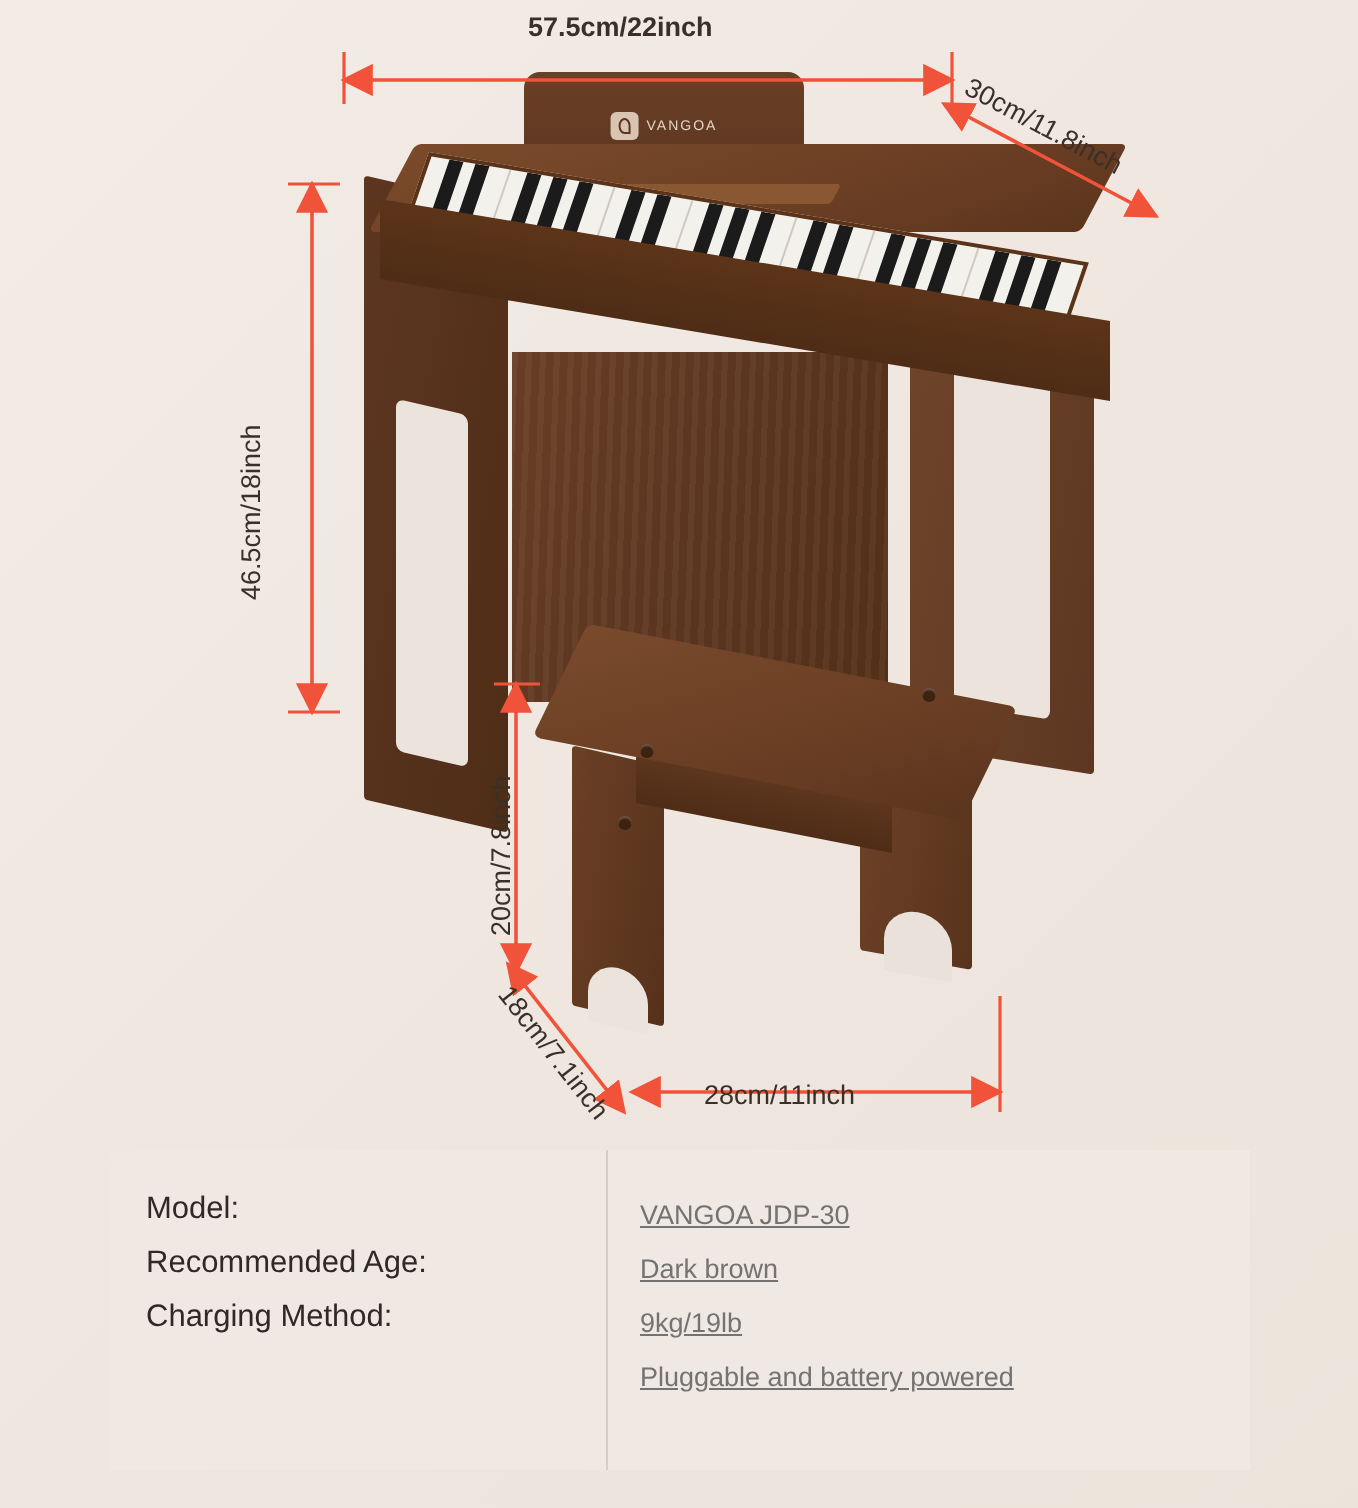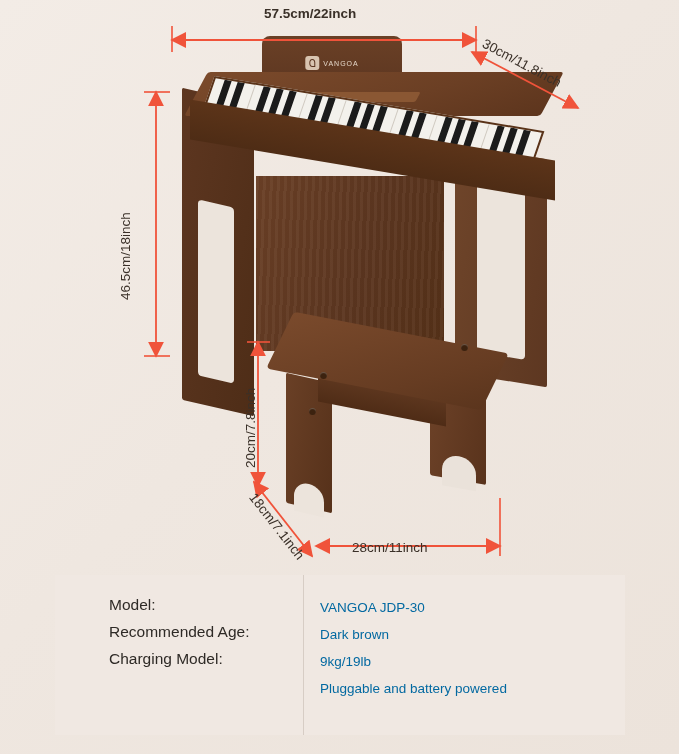--- a/index.html
+++ b/index.html
@@ -284,27 +284,27 @@
     flex: 1;
     padding: 19px 0 0 16px;
     box-sizing: border-box;
     border-left: 1px solid #d7cdc5;
   }
   .spec-label {
     font-size: 15.5px;
     color: #2e2a26;
     line-height: 27px;
     white-space: nowrap;
-    margin-left: 36px;
   }
   .spec-value {
     font-size: 13.5px;
-    color: #0369a1;
+    color: #737373;
     line-height: 27px;
     white-space: nowrap;
+    text-decoration: underline;
   }
 </style>
 </head>
 <body>
 
 <div class="page">
 
   <div class="product-area">
 
     <div class="piano-back-panel">
@@ -419,21 +419,21 @@
     <div class="dim" style="left:118px; top:300px; transform:rotate(-90deg); transform-origin:left top;">46.5cm/18inch</div>
     <div class="dim" style="left:243px; top:468px; transform:rotate(-90deg); transform-origin:left top;">20cm/7.8inch</div>
     <div class="dim" style="left:258px; top:490px; transform:rotate(52deg); transform-origin:left top;">18cm/7.1inch</div>
     <div class="dim" style="left:352px; top:540px;">28cm/11inch</div>
   </div>
 
   <div class="spec-panel">
     <div class="spec-left">
       <div class="spec-label">Model:</div>
       <div class="spec-label">Recommended Age:</div>
-      <div class="spec-label">Charging Model:</div>
+      <div class="spec-label">Charging Method:</div>
     </div>
     <div class="spec-right">
       <div class="spec-value">VANGOA JDP-30</div>
       <div class="spec-value">Dark brown</div>
       <div class="spec-value">9kg/19lb</div>
       <div class="spec-value">Pluggable and battery powered</div>
     </div>
   </div>
 
 </div>

